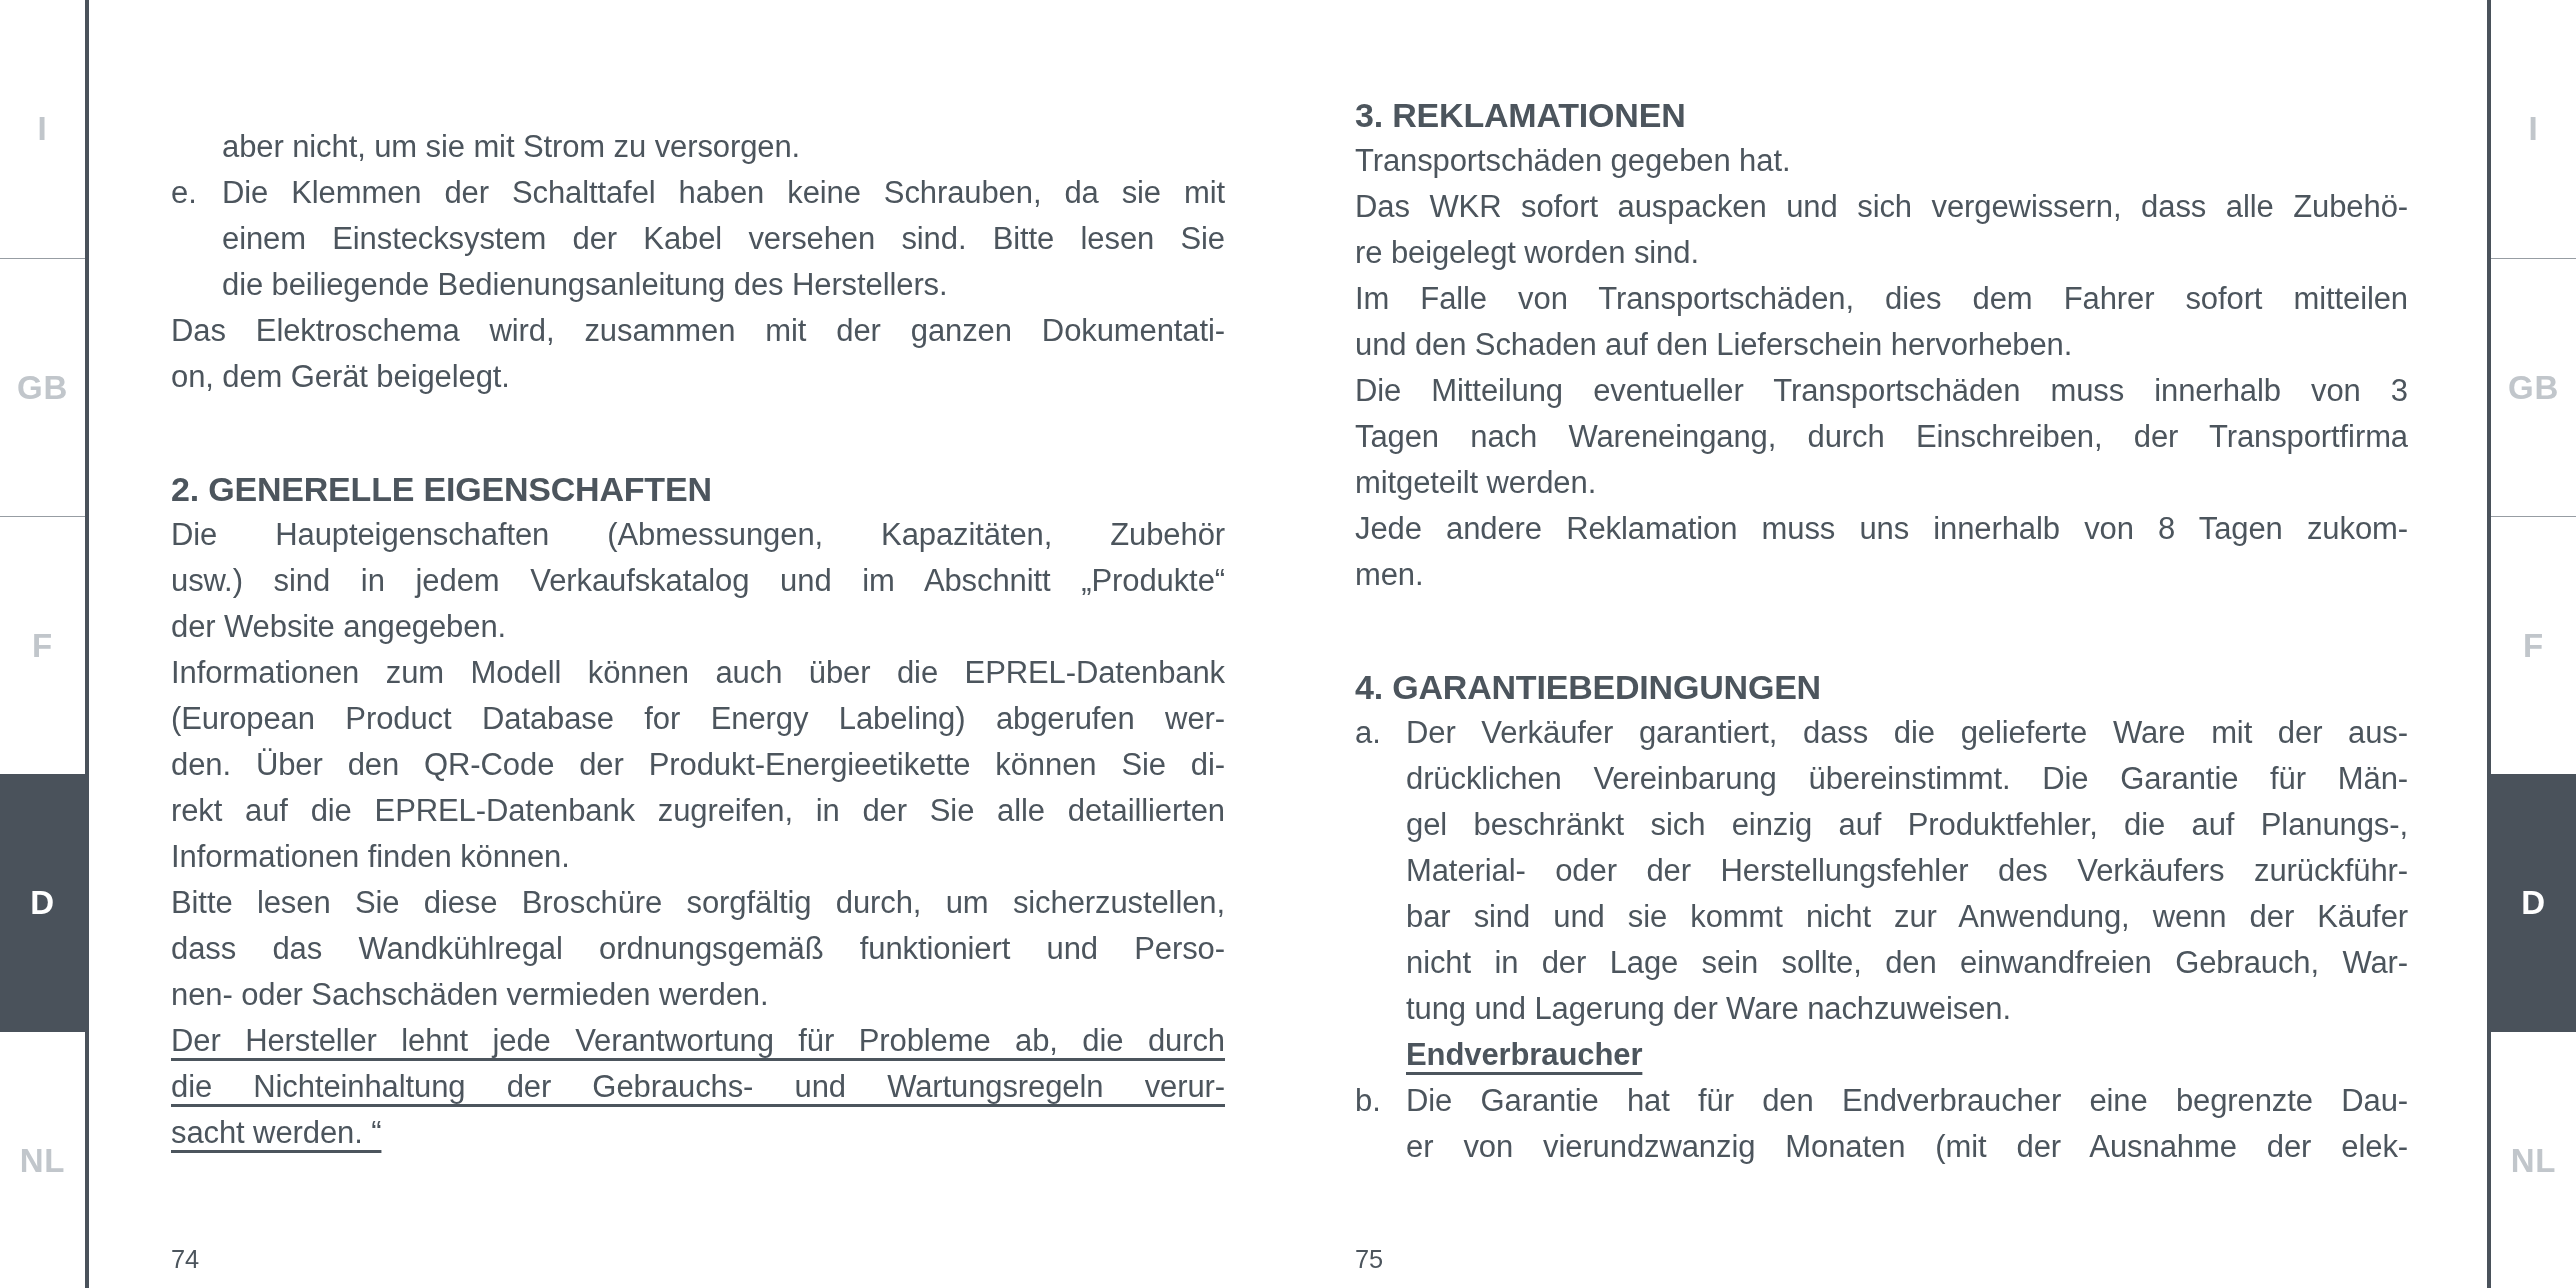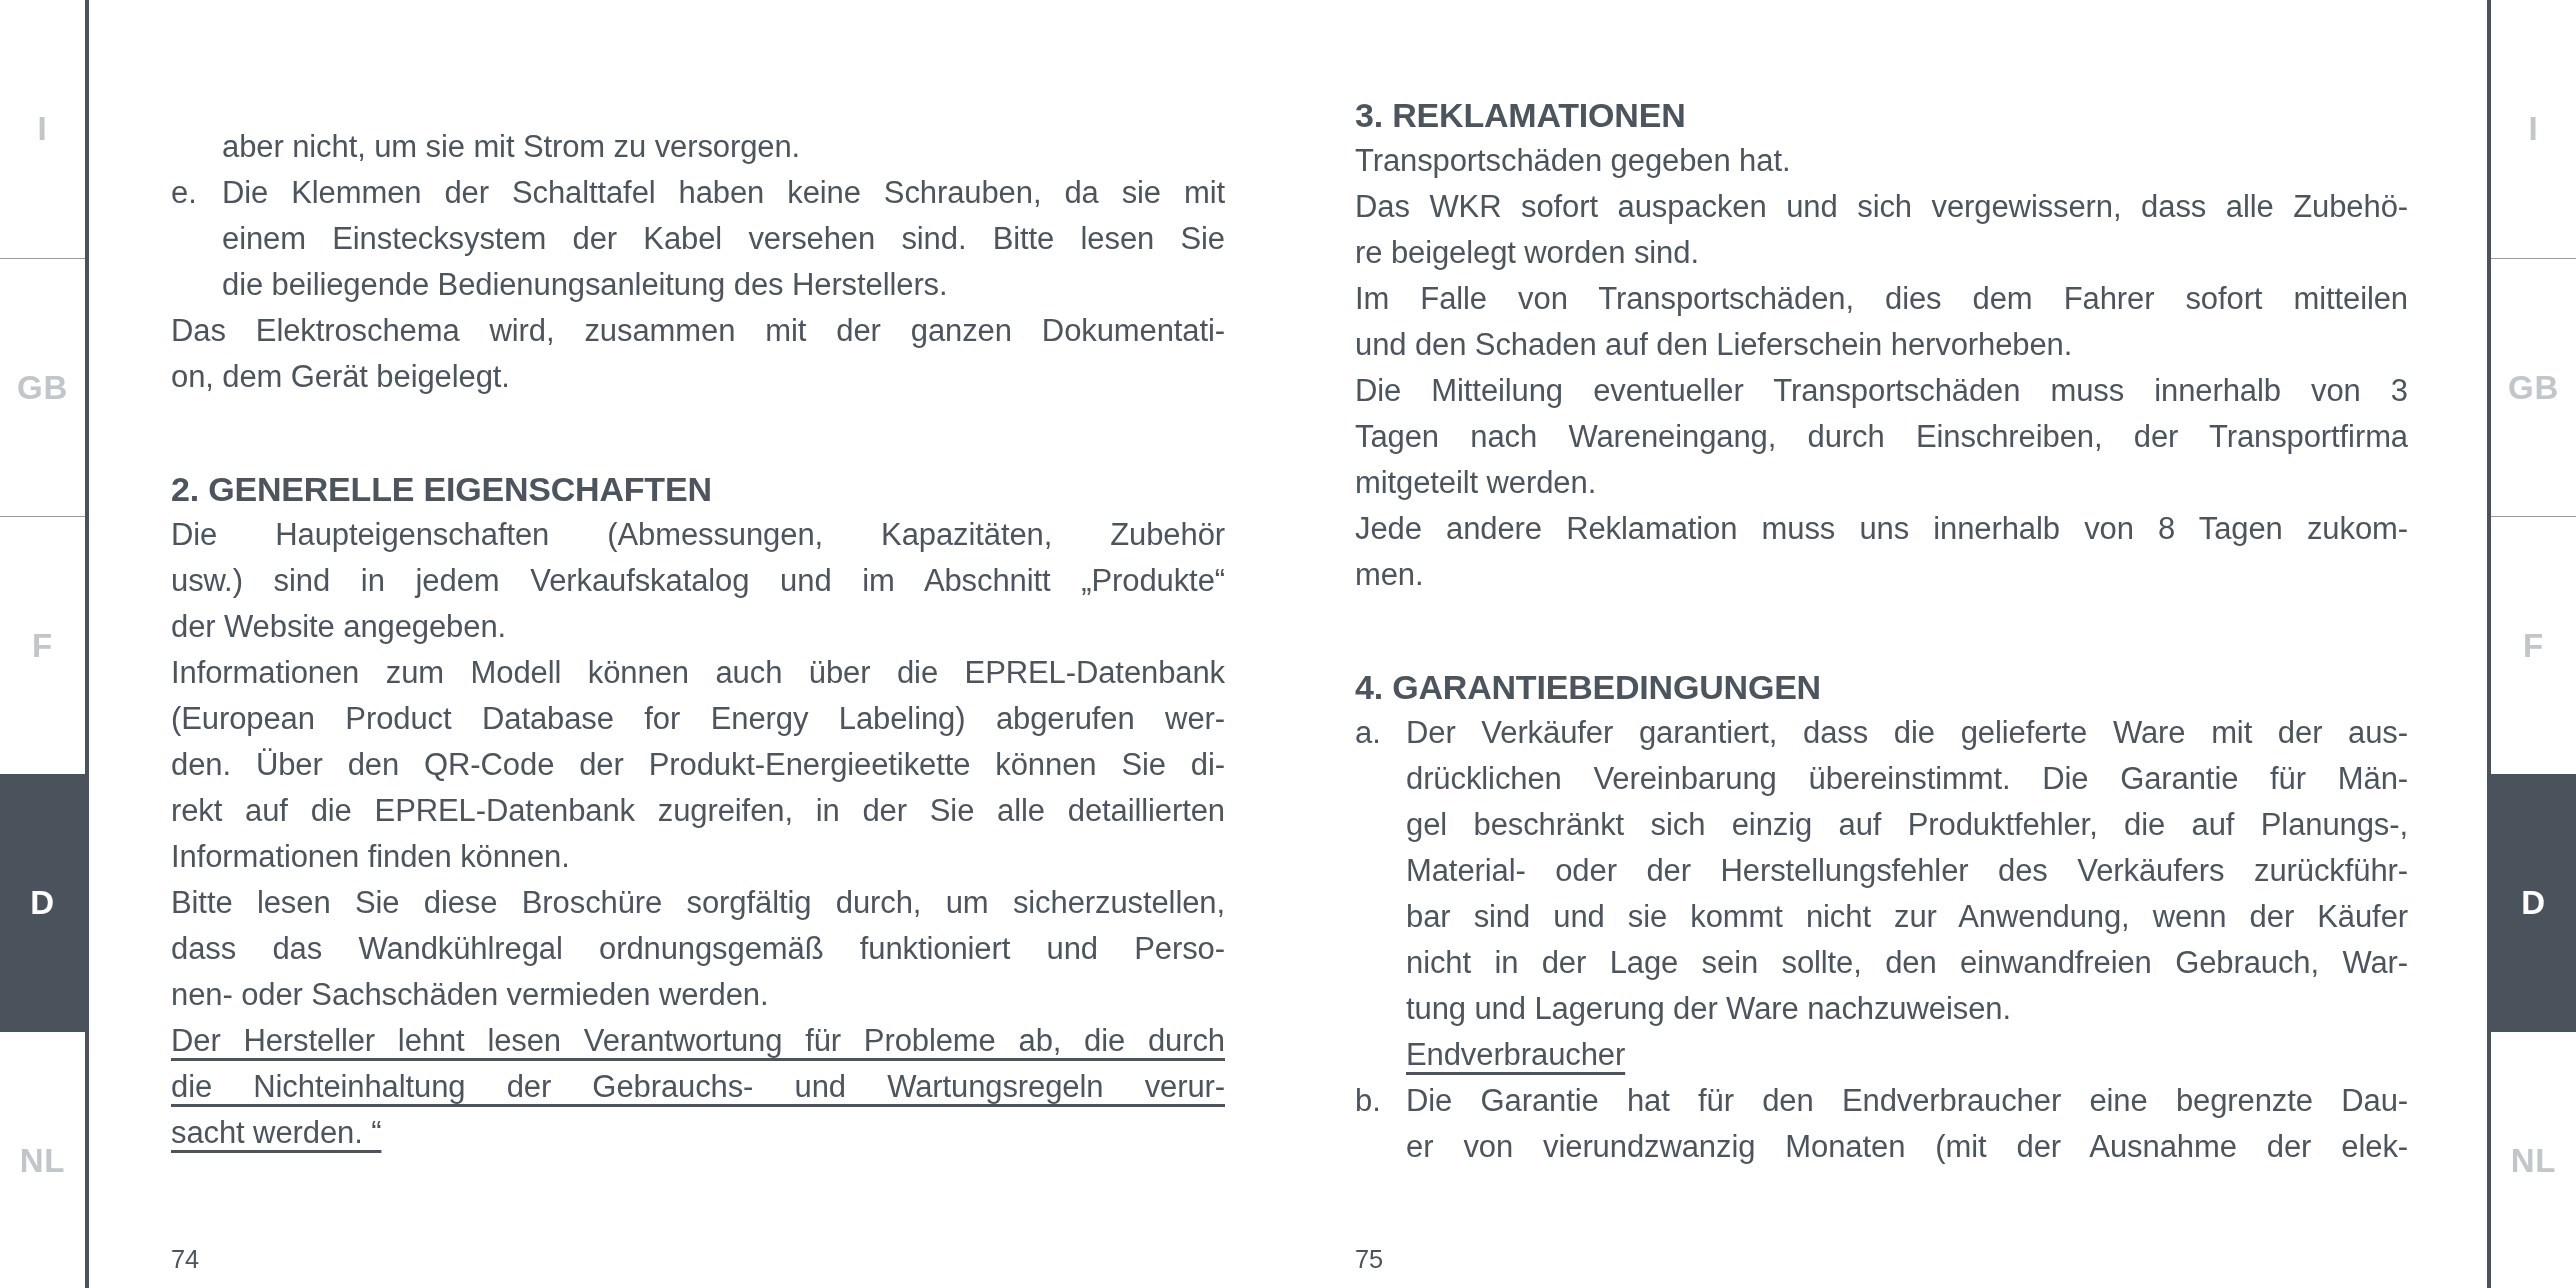--- a/index.html
+++ b/index.html
@@ -32,21 +32,21 @@
   .tab.active .tab-label{color:#ffffff;}
   
   .page{position:absolute;top:92px;font-size:31px;letter-spacing:-0.1px;}
   .page-left{left:171px;width:1054px;}
   .page-right{left:1355px;width:1053px;}
   .block{position:relative;}
   .marker{position:absolute;left:0;top:0;line-height:46px;}
   .line{line-height:46px;text-align:left;}
   .line.j{text-align:justify;text-align-last:justify;}
   .line.u{text-decoration:underline;text-decoration-thickness:2.9px;text-underline-offset:7.3px;}
-  .line.b{font-weight:normal;}
+  .line.b{font-weight:bold;}
   .heading{font-weight:bold;font-size:34px;line-height:46px;margin-top:66px;letter-spacing:-0.2px;}
   .page .heading:first-child{margin-top:0;}
   
   .pagenum{position:absolute;top:1245px;font-size:25.4px;color:var(--text);text-align:left;}
   .pagenum-left{left:171px;width:1054px;}
   .pagenum-right{left:1355px;width:1053px;}
 </style>
 </head>
 <body>
 
@@ -114,21 +114,21 @@
       <div class="line j">den. Über den QR-Code der Produkt-Energieetikette können Sie di-</div>
       <div class="line j">rekt auf die EPREL-Datenbank zugreifen, in der Sie alle detaillierten</div>
       <div class="line">Informationen finden können.</div>
     </div>
     <div class="block">
       <div class="line j">Bitte lesen Sie diese Broschüre sorgfältig durch, um sicherzustellen,</div>
       <div class="line j">dass das Wandkühlregal ordnungsgemäß funktioniert und Perso-</div>
       <div class="line">nen- oder Sachschäden vermieden werden.</div>
     </div>
     <div class="block">
-      <div class="line j u">Der Hersteller lehnt lesen Verantwortung für Probleme ab, die durch</div>
+      <div class="line j u">Der Hersteller lehnt jede Verantwortung für Probleme ab, die durch</div>
       <div class="line j u">die Nichteinhaltung der Gebrauchs- und Wartungsregeln verur-</div>
       <div class="line u">sacht werden. “</div>
     </div>
   </main>
 <div class="pagenum pagenum-left">74</div>
 
 <main class="page page-right">
     <div class="heading">3. REKLAMATIONEN</div>
     <div class="block">
       <div class="line">Transportschäden gegeben hat.</div>

